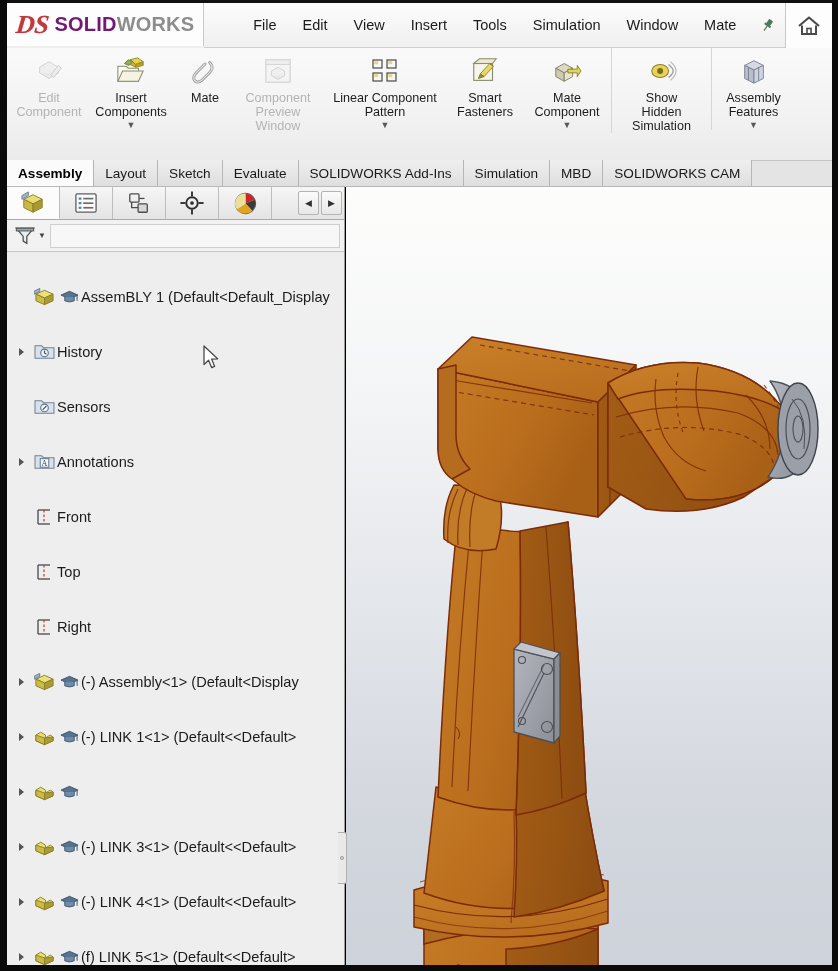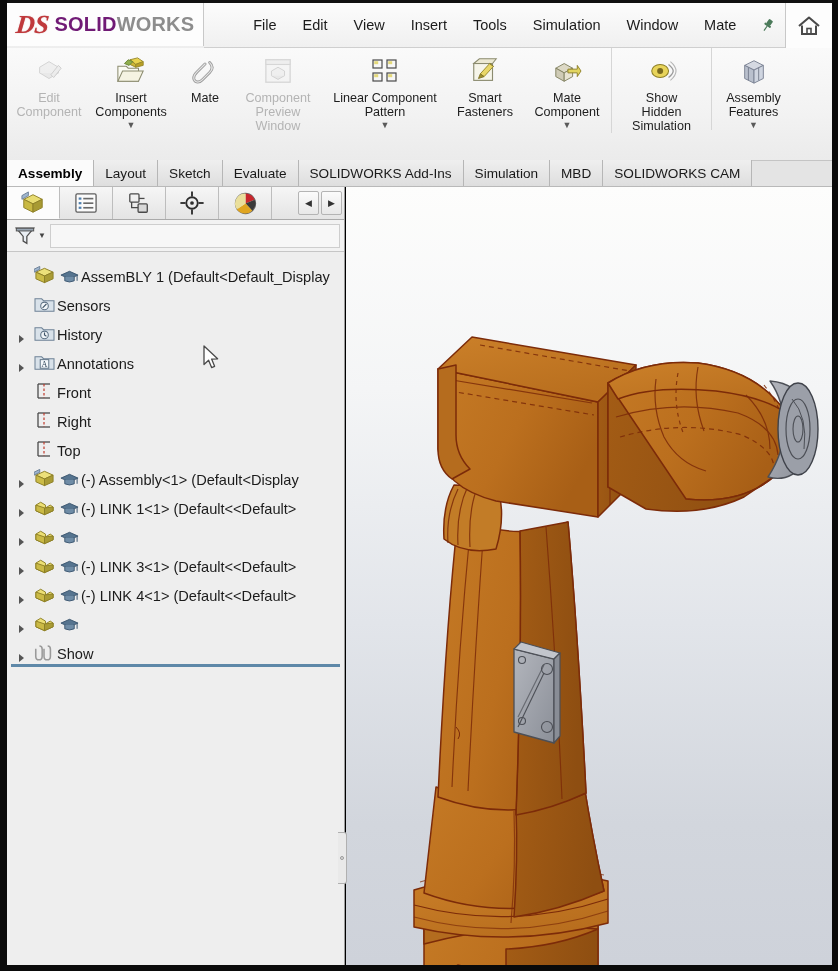--- a/index.html
+++ b/index.html
@@ -160,24 +160,24 @@
     background: #f7f7f7; border: 1px solid #cecece;
     font-size: 12px; padding-left: 5px; color: #333;
   }
 
   .tree {
     flex: 1; background: #eeeeee; overflow: hidden;
     padding-top: 4px;
     position: relative;
   }
   .trow {
-    display: flex; align-items: flex-end;
+    display: flex; align-items: center;
     height: 29px; padding-left: 4px;
     font-size: 14.6px; color: #1b1b1b;
-    white-space: nowrap; cursor: default;
+    white-space: nowrap; cursor: default; margin-top: 26px;
   }
   .tw { width: 20px; flex: 0 0 20px; display:flex; align-items:center; justify-content:center; }
   .tw .arrow {
     width: 0; height: 0;
     border-left: 5px solid #555;
     border-top: 4px solid transparent;
     border-bottom: 4px solid transparent;
   }
   .ticon { width: 26px; flex:0 0 26px; display:flex; align-items:center; justify-content:center; }
   .ticon2 { width: 24px; flex:0 0 24px; display:flex; align-items:center; justify-content:center; }
@@ -492,43 +492,43 @@
           <svg width="19" height="16" viewBox="0 0 20 16">
             <path d="M1 6 L10 2 L19 6 L10 10 Z" fill="#56748f" stroke="#35506a" stroke-width="0.9"></path>
             <path d="M5 8 L5 12 Q10 14.5 15 12 L15 8" fill="#6f8ca6" stroke="#35506a" stroke-width="0.9"></path>
             <path d="M18 6.5 L18 12" stroke="#35506a" stroke-width="1"></path>
           </svg>
         </div>
         <div class="tlabel">AssemBLY 1  (Default&lt;Default_Display</div>
       </div>
 
       <div class="trow">
+        <div class="tw">
+            <span class="arrow"></span>
+          </div>
+        <div class="ticon">
+          <svg width="21" height="19" viewBox="0 0 22 20">
+            <path d="M1 4 L8 4 L10 6 L21 6 L21 17 L1 17 Z" fill="#d9e2ea" stroke="#6f8396" stroke-width="1.1"></path>
+            <circle cx="11" cy="11.5" r="4" fill="#eef3f7" stroke="#5d7184" stroke-width="1.1"></circle>
+            <path d="M11 9 L11 11.5 L13 12.8" fill="none" stroke="#3f5467" stroke-width="1.2"></path>
+          </svg>
+        </div>
+        <div class="tlabel">History</div>
+      </div>
+
+      <div class="trow">
         <div class="tw"></div>
         <div class="ticon">
           <svg width="21" height="19" viewBox="0 0 22 20">
             <path d="M1 4 L8 4 L10 6 L21 6 L21 17 L1 17 Z" fill="#d9e2ea" stroke="#6f8396" stroke-width="1.1"></path>
             <circle cx="11" cy="11.5" r="4" fill="#f3f7fa" stroke="#5d7184" stroke-width="1.1"></circle>
             <path d="M9 13.5 L13 9.5" stroke="#3f5467" stroke-width="1.2"></path>
           </svg>
         </div>
         <div class="tlabel">Sensors</div>
-      </div>
-
-      <div class="trow">
-        <div class="tw">
-            <span class="arrow"></span>
-          </div>
-        <div class="ticon">
-          <svg width="21" height="19" viewBox="0 0 22 20">
-            <path d="M1 4 L8 4 L10 6 L21 6 L21 17 L1 17 Z" fill="#d9e2ea" stroke="#6f8396" stroke-width="1.1"></path>
-            <circle cx="11" cy="11.5" r="4" fill="#eef3f7" stroke="#5d7184" stroke-width="1.1"></circle>
-            <path d="M11 9 L11 11.5 L13 12.8" fill="none" stroke="#3f5467" stroke-width="1.2"></path>
-          </svg>
-        </div>
-        <div class="tlabel">History</div>
       </div>
 
       <div class="trow">
         <div class="tw">
             <span class="arrow"></span>
           </div>
         <div class="ticon">
           <svg width="21" height="19" viewBox="0 0 22 20">
             <path d="M1 4 L8 4 L10 6 L21 6 L21 17 L1 17 Z" fill="#d9e2ea" stroke="#6f8396" stroke-width="1.1"></path>
             <rect x="6.5" y="7" width="9" height="9" fill="#f5f8fb" stroke="#5d7184" stroke-width="1"></rect>
@@ -554,34 +554,34 @@
       <div class="trow">
         <div class="tw"></div>
         <div class="ticon">
           <svg width="20" height="20" viewBox="0 0 20 20">
             <path d="M4 3 L16 3" stroke="#4a4a4a" stroke-width="1.3"></path>
             <path d="M4 17 L16 17" stroke="#4a4a4a" stroke-width="1.3"></path>
             <path d="M4 3 L4 17" stroke="#4a4a4a" stroke-width="1.3"></path>
             <path d="M10 3 L10 17" stroke="#c0392b" stroke-width="1.2" stroke-dasharray="2.5 2"></path>
           </svg>
         </div>
-        <div class="tlabel">Right</div>
+        <div class="tlabel">Top</div>
       </div>
 
       <div class="trow">
         <div class="tw"></div>
         <div class="ticon">
           <svg width="20" height="20" viewBox="0 0 20 20">
             <path d="M4 3 L16 3" stroke="#4a4a4a" stroke-width="1.3"></path>
             <path d="M4 17 L16 17" stroke="#4a4a4a" stroke-width="1.3"></path>
             <path d="M4 3 L4 17" stroke="#4a4a4a" stroke-width="1.3"></path>
             <path d="M10 3 L10 17" stroke="#c0392b" stroke-width="1.2" stroke-dasharray="2.5 2"></path>
           </svg>
         </div>
-        <div class="tlabel">Top</div>
+        <div class="tlabel">Right</div>
       </div>
 
 
 
       <div class="trow">
         <div class="tw">
             <span class="arrow"></span>
           </div>
         <div class="ticon">
           <svg width="21" height="20" viewBox="0 0 22 20">
@@ -695,20 +695,21 @@
             <path d="M11 11 L20 10 L20 14 L11 18 Z" fill="#aa9c34" stroke="#8d7f26"></path>
           </svg>
         </div>
         <div class="ticon2">
           <svg width="19" height="16" viewBox="0 0 20 16">
             <path d="M1 6 L10 2 L19 6 L10 10 Z" fill="#56748f" stroke="#35506a" stroke-width="0.9"></path>
             <path d="M5 8 L5 12 Q10 14.5 15 12 L15 8" fill="#6f8ca6" stroke="#35506a" stroke-width="0.9"></path>
             <path d="M18 6.5 L18 12" stroke="#35506a" stroke-width="1"></path>
           </svg>
         </div>
+        <div class="tlabel">(f) LINK 5&lt;1&gt;  (Default&lt;&lt;Default&gt;</div>
       </div>
 
       <div class="trow">
         <div class="tw">
             <span class="arrow"></span>
           </div>
         <div class="ticon">
           <svg width="22" height="19" viewBox="0 0 24 20">
             <path d="M7 3 C9 3 10 4.5 10 6.5 L10 14 C10 16.5 8.5 18 6.5 18 C4.5 18 3 16.5 3 14 L3 6" fill="none" stroke="#9a9a9a" stroke-width="1.7"></path>
             <path d="M16 3 C18 3 19 4.5 19 6.5 L19 14 C19 16.5 17.5 18 15.5 18 C13.5 18 12 16.5 12 14 L12 6" fill="none" stroke="#9a9a9a" stroke-width="1.7"></path>

